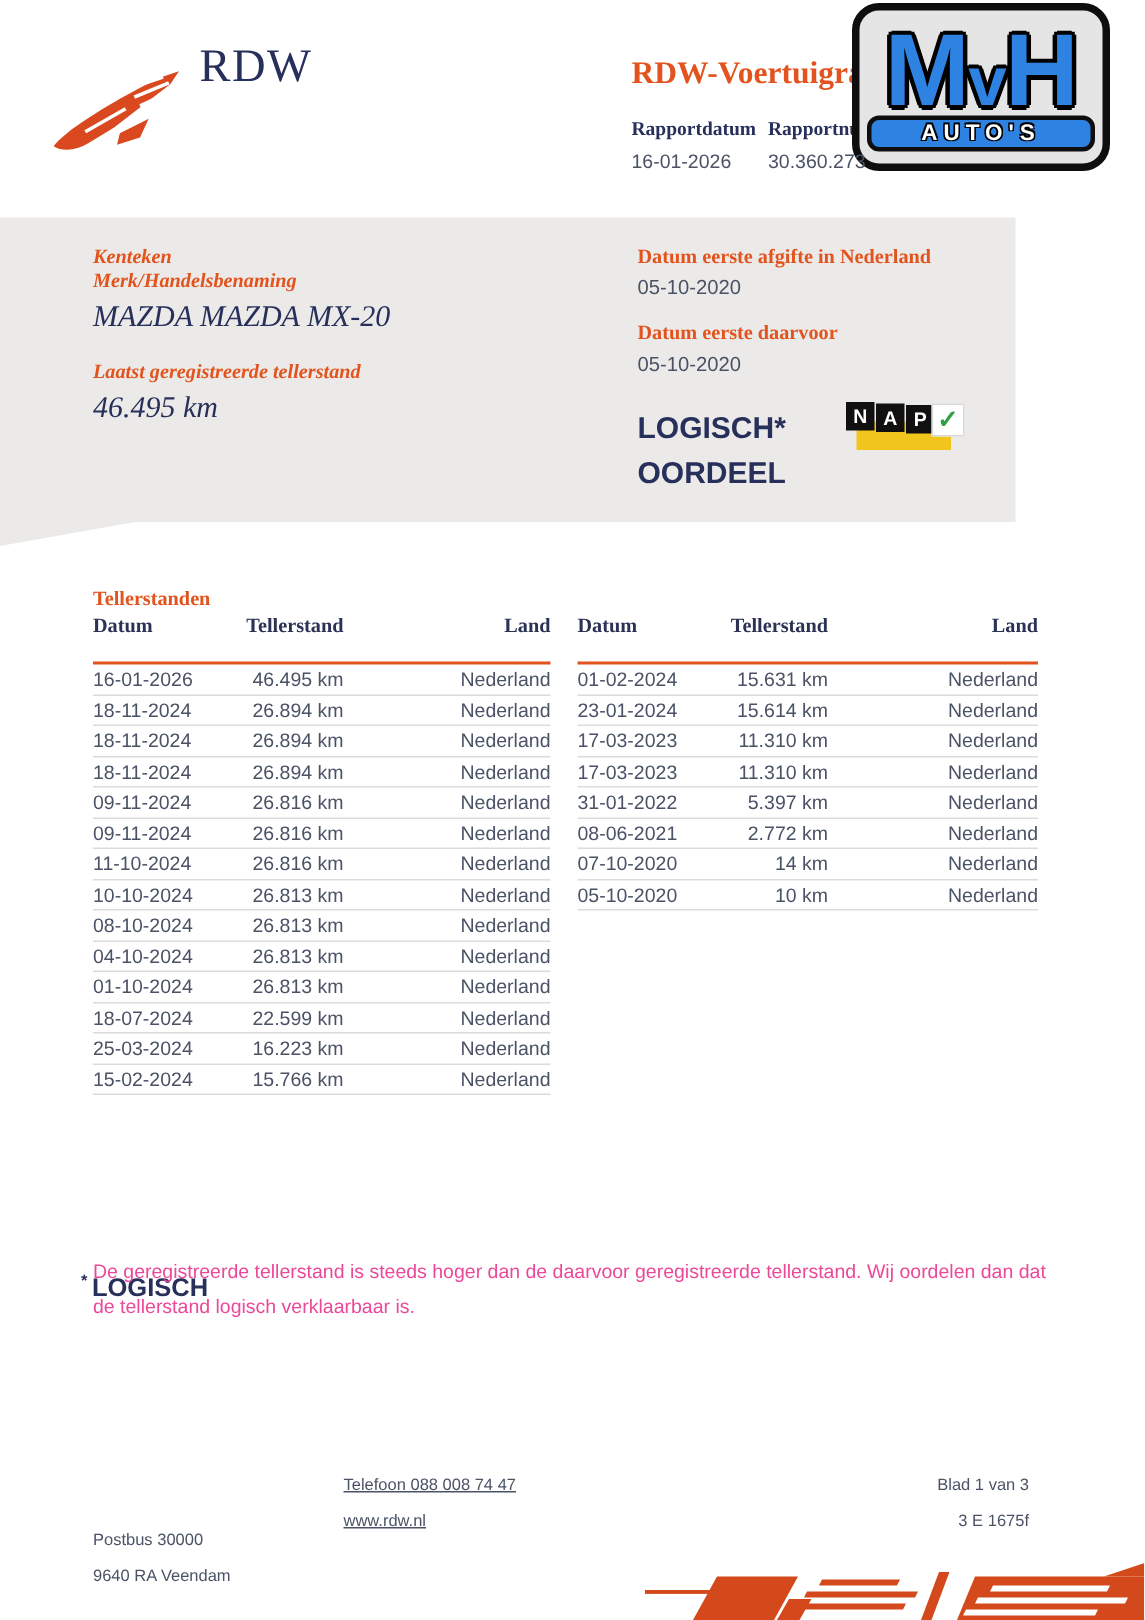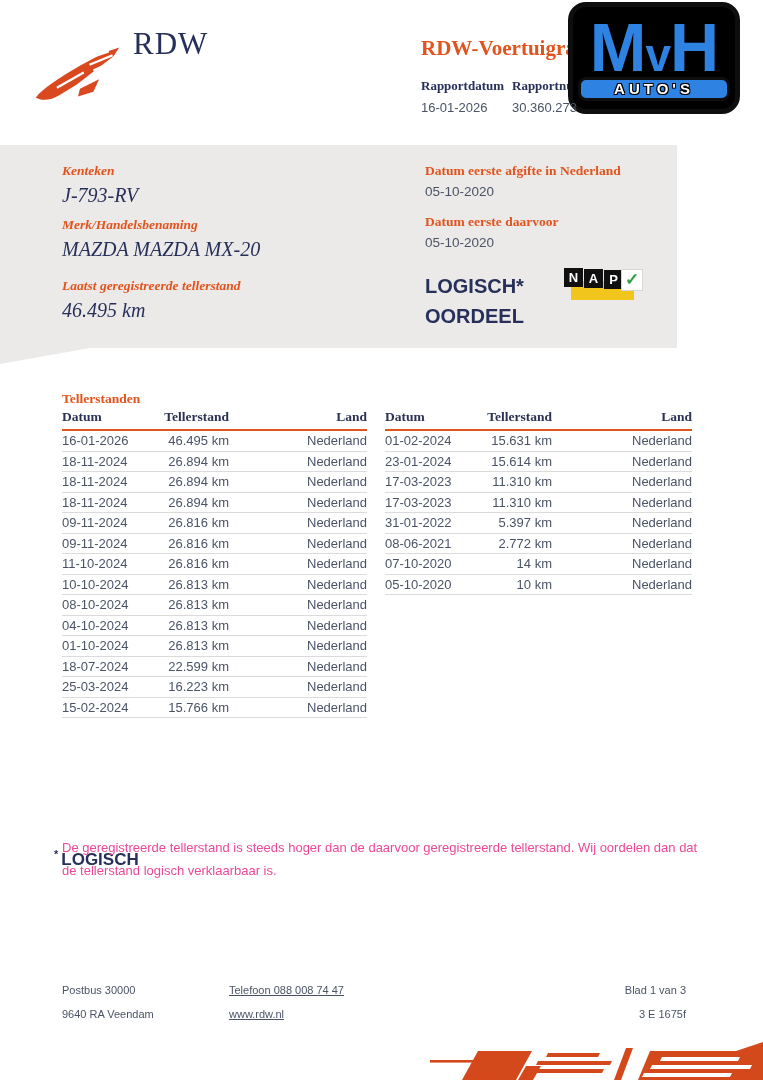--- a/index.html
+++ b/index.html
@@ -12,21 +12,21 @@
         font-weight:normal;font-size:31px;color:#27305A;letter-spacing:1px;}
   .doc-title{position:absolute;left:421px;top:36px;font-family:"Liberation Serif",serif;
         font-weight:bold;font-size:21px;color:#E2531D;white-space:nowrap;z-index:1;}
   .report-meta{position:absolute;left:421px;top:78px;display:flex;}
   .meta-col1{width:91px;}
   .meta-label{font-family:"Liberation Serif",serif;font-weight:bold;font-size:13px;color:#27305A;white-space:nowrap;}
   .meta-value{font-size:13px;color:#4A5366;margin-top:6px;white-space:nowrap;}
   .meta-value.over{position:relative;z-index:6;}
 
   
-  .mvh-logo{position:absolute;left:568px;top:2px;width:172px;height:112px;background:#000000;
+  .mvh-logo{position:absolute;left:568px;top:2px;width:172px;height:112px;background:#e5e5e5;
         border:5px solid #0e0e0e;border-radius:18px;box-sizing:border-box;z-index:5;}
   .mvh-letters{height:76px;line-height:76px;text-align:center;font-weight:bold;color:#2E82E2;
         text-shadow:-2px -2px 0 #000,2px -2px 0 #000,-2px 2px 0 #000,2px 2px 0 #000,
                     -3px 0 0 #000,3px 0 0 #000,0 -3px 0 #000,0 3px 0 #000;
         letter-spacing:-1px;margin-top:2px;}
   .mvh-m,.mvh-h{font-size:68px;}
   .mvh-v{font-size:46px;}
   .mvh-banner{position:absolute;left:5px;right:5px;bottom:8px;height:24px;background:#2E82E2;
         border:3px solid #0e0e0e;border-radius:8px;box-sizing:border-box;text-align:center;
         font-weight:bold;font-size:15px;line-height:18px;letter-spacing:4px;color:#fff;
@@ -56,39 +56,39 @@
   .nap-p{left:42px;top:3px;}
   .nap-check{position:absolute;left:59px;top:2px;width:20px;height:20px;background:#fff;
         border:1px solid #d7d7d7;color:#2F9E45;font-weight:bold;font-size:17px;line-height:19px;text-align:center;}
 
   
   .section-title{position:absolute;left:62px;top:391px;font-family:"Liberation Serif",serif;
         font-weight:bold;font-size:13.5px;color:#E2531D;}
   .ttable{position:absolute;top:409px;}
   .ttable.left{left:62px;width:305px;}
   .ttable.right{left:385px;width:307px;}
-  .thead{display:flex;padding-bottom:4px;border-bottom:2px solid #E2531D;
+  .thead{display:flex;padding-bottom:16px;border-bottom:2px solid #E2531D;
         font-family:"Liberation Serif",serif;font-weight:bold;font-size:13.5px;color:#2B3254;align-items:flex-end;}
   .trow{display:flex;height:19.5px;line-height:19.5px;border-bottom:1px solid #DBDBDB;
         font-size:13px;color:#4A5366;}
   .tc{display:block;}
   .c1{width:95px;text-align:left;}
   .c2{width:72px;text-align:right;}
   .c3{flex:1;text-align:right;}
 
   
   .footnote-title{position:absolute;left:54px;top:848px;font-weight:bold;font-size:17px;color:#27305A;}
   .footnote-marker{font-size:11px;vertical-align:7px;margin-right:3px;}
   .footnote-text{position:absolute;left:62px;top:836px;width:640px;font-size:13px;
         line-height:23px;color:#ec4899;}
 
   
   .footer-col{position:absolute;top:984px;font-size:11px;color:#4A5366;}
   .footer-col div{margin-bottom:12px;}
-  .fc1{left:62px;}
+  .fc1{left:62px;margin-top:37px;}
   .fc2{left:229px;text-decoration:underline;}
   .fc3{left:486px;width:200px;text-align:right;}
 
   
   .speed-graphic{position:absolute;left:400px;top:1040px;width:363px;height:40px;}
 </style>
 </head>
 <body>
 
 <div class="page">
@@ -124,21 +124,20 @@
       <span class="mvh-m">M</span><span class="mvh-v">v</span><span class="mvh-h">H</span>
     </div>
     <div class="mvh-banner">AUTO'S</div>
   </div>
 
   <div class="panel"></div>
   <div class="panel-tail"></div>
 
   <div class="panel-left">
     <div class="p-label">Kenteken</div>
-    <div class="p-value">J-793-RV</div>
     <div class="p-label">Merk/Handelsbenaming</div>
     <div class="p-value merk-value">MAZDA MAZDA MX-20</div>
     <div class="p-label laatst-label">Laatst geregistreerde tellerstand</div>
     <div class="p-value">46.495 km</div>
   </div>
 
   <div class="panel-right">
     <div class="p-label">Datum eerste afgifte in Nederland</div>
     <div class="p-value-sm">05-10-2020</div>
     <div class="p-label">Datum eerste daarvoor</div>

